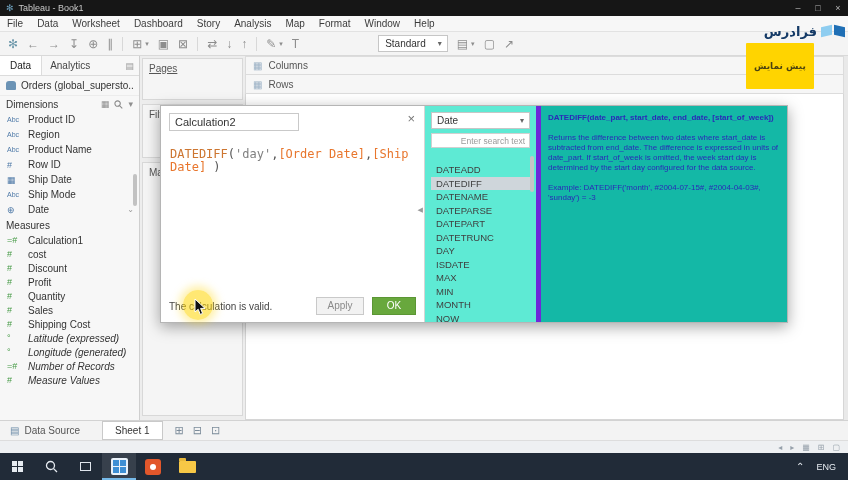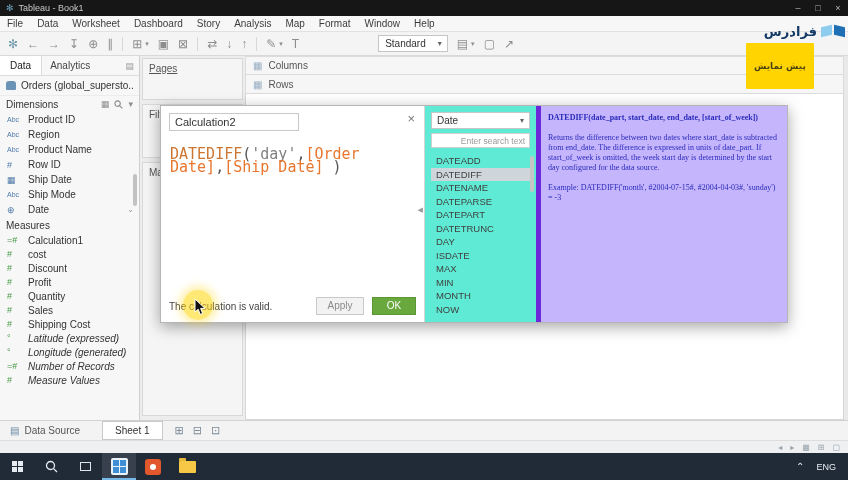--- a/index.html
+++ b/index.html
@@ -98,45 +98,45 @@
   .book-icon{width:26px;height:17px;position:relative;flex:0 0 26px;}
   .book-icon .w1{position:absolute;left:1px;top:3px;width:11px;height:10px;background:#8ecdf0;transform:skewY(-14deg);}
   .book-icon .w2{position:absolute;right:1px;top:3px;width:11px;height:10px;background:#1f6fb5;transform:skewY(14deg);}
   .badge{display:inline-block;background:#ffd400;color:#4a4210;font-size:9px;font-weight:bold;padding:18px 8px;margin-top:3px;border-radius:1px;}
 
   
   #calcwin{left:160px;top:105px;width:628px;height:218px;background:#fff;border:1px solid #b5b5b5;box-shadow:0 4px 14px rgba(0,0,0,.35);display:flex;z-index:100;}
   .editor{width:264px;position:relative;border-right:1px solid #d5d5d5;}
   .calc-name{position:absolute;left:8px;top:7px;width:130px;height:18px;border:1px solid #c9c9c9;font-size:11px;padding:0 5px;color:#333;font-family:"Liberation Sans",sans-serif;background:#fff;}
   .calc-close{position:absolute;right:9px;top:6px;color:#777;font-size:13px;line-height:13px;}
-  .formula{position:absolute;left:9px;right:8px;top:42px;bottom:34px;font-family:"DejaVu Sans Mono",monospace;font-size:15px;line-height:13px;}
+  .formula{position:absolute;left:9px;right:8px;top:42px;bottom:34px;font-family:"DejaVu Sans Mono",monospace;font-size:12px;line-height:13px;}
   .tok-fn{color:#cd7631;}
   .tok-plain{color:#555;}
   .tok-str{color:#808080;}
   .tok-field{color:#e8762d;}
   .collapse{position:absolute;right:1px;top:100px;color:#9a9a9a;font-size:7px;}
   .editor-footer{position:absolute;left:8px;right:8px;bottom:7px;height:18px;display:flex;align-items:center;}
   .calc-status{font-size:10px;color:#444;position:relative;z-index:2;}
   .btn-apply{margin-left:auto;width:48px;height:18px;background:#f2f2f2;border:1px solid #c9c9c9;color:#8a8a8a;font-size:10px;text-align:center;line-height:16px;}
   .btn-ok{margin-left:8px;width:44px;height:18px;background:#68a83d;border:1px solid #5b9634;color:#fff;font-size:10px;text-align:center;line-height:16px;}
   .hl-circle{position:absolute;left:22px;top:184px;width:30px;height:30px;border-radius:50%;background:rgba(255,213,0,.55);box-shadow:0 0 8px 4px rgba(255,213,0,.35);pointer-events:none;z-index:3;}
   .cursor-svg{position:absolute;left:33px;top:192px;z-index:4;pointer-events:none;}
 
   .fnpanel{width:116px;position:relative;border-right:5px solid #6d28d9;padding:6px;background:#5eead4;}
   .fn-cat{height:17px;border:1px solid #c6c6c6;background:#fff;display:flex;align-items:center;font-size:10px;color:#333;padding:0 5px;}
   .fn-cat .sp{flex:1;}
   .fn-cat .caret{font-size:8px;color:#666;}
   .fn-search{margin-top:4px;height:15px;width:100%;border:1px solid #d0d0d0;font-size:8.5px;padding:0 4px;text-align:right;color:#444;font-family:"Liberation Sans",sans-serif;}
   .fn-search::placeholder{color:#9a9a9a;}
-  .fn-list{margin-top:6px;height:164px;overflow:hidden;}
+  .fn-list{margin-top:15px;height:164px;overflow:hidden;}
   .fn-item{height:13.5px;line-height:13.5px;font-size:9.5px;color:#3f3f3f;padding-left:5px;}
   .fn-item.selected{background:#cfd6db;}
   .fn-scroll{position:absolute;right:2px;top:50px;width:4px;height:36px;background:#c6c6c6;border-radius:2px;}
 
-  .helppanel{flex:1;background:#c4b5fd;padding:7px;font-family:Liberation Serif, serif;font-size:8px;line-height:10px;color:#2a2ab8;overflow:hidden;}
+  .helppanel{flex:1;background:#14b8a6;padding:7px;font-family:Liberation Sans, sans-serif;font-size:8px;line-height:10px;color:#2a2ab8;overflow:hidden;}
   .help-sec{margin-bottom:10px;}
   .help-sig{font-weight:bold;}
 </style>
 </head>
 <body>
 
 <div class="abs" id="titlebar">
   <span class="tb-logo">✻</span>
   <span class="title">Tableau - Book1</span>
   <span class="win-btn">–</span>

